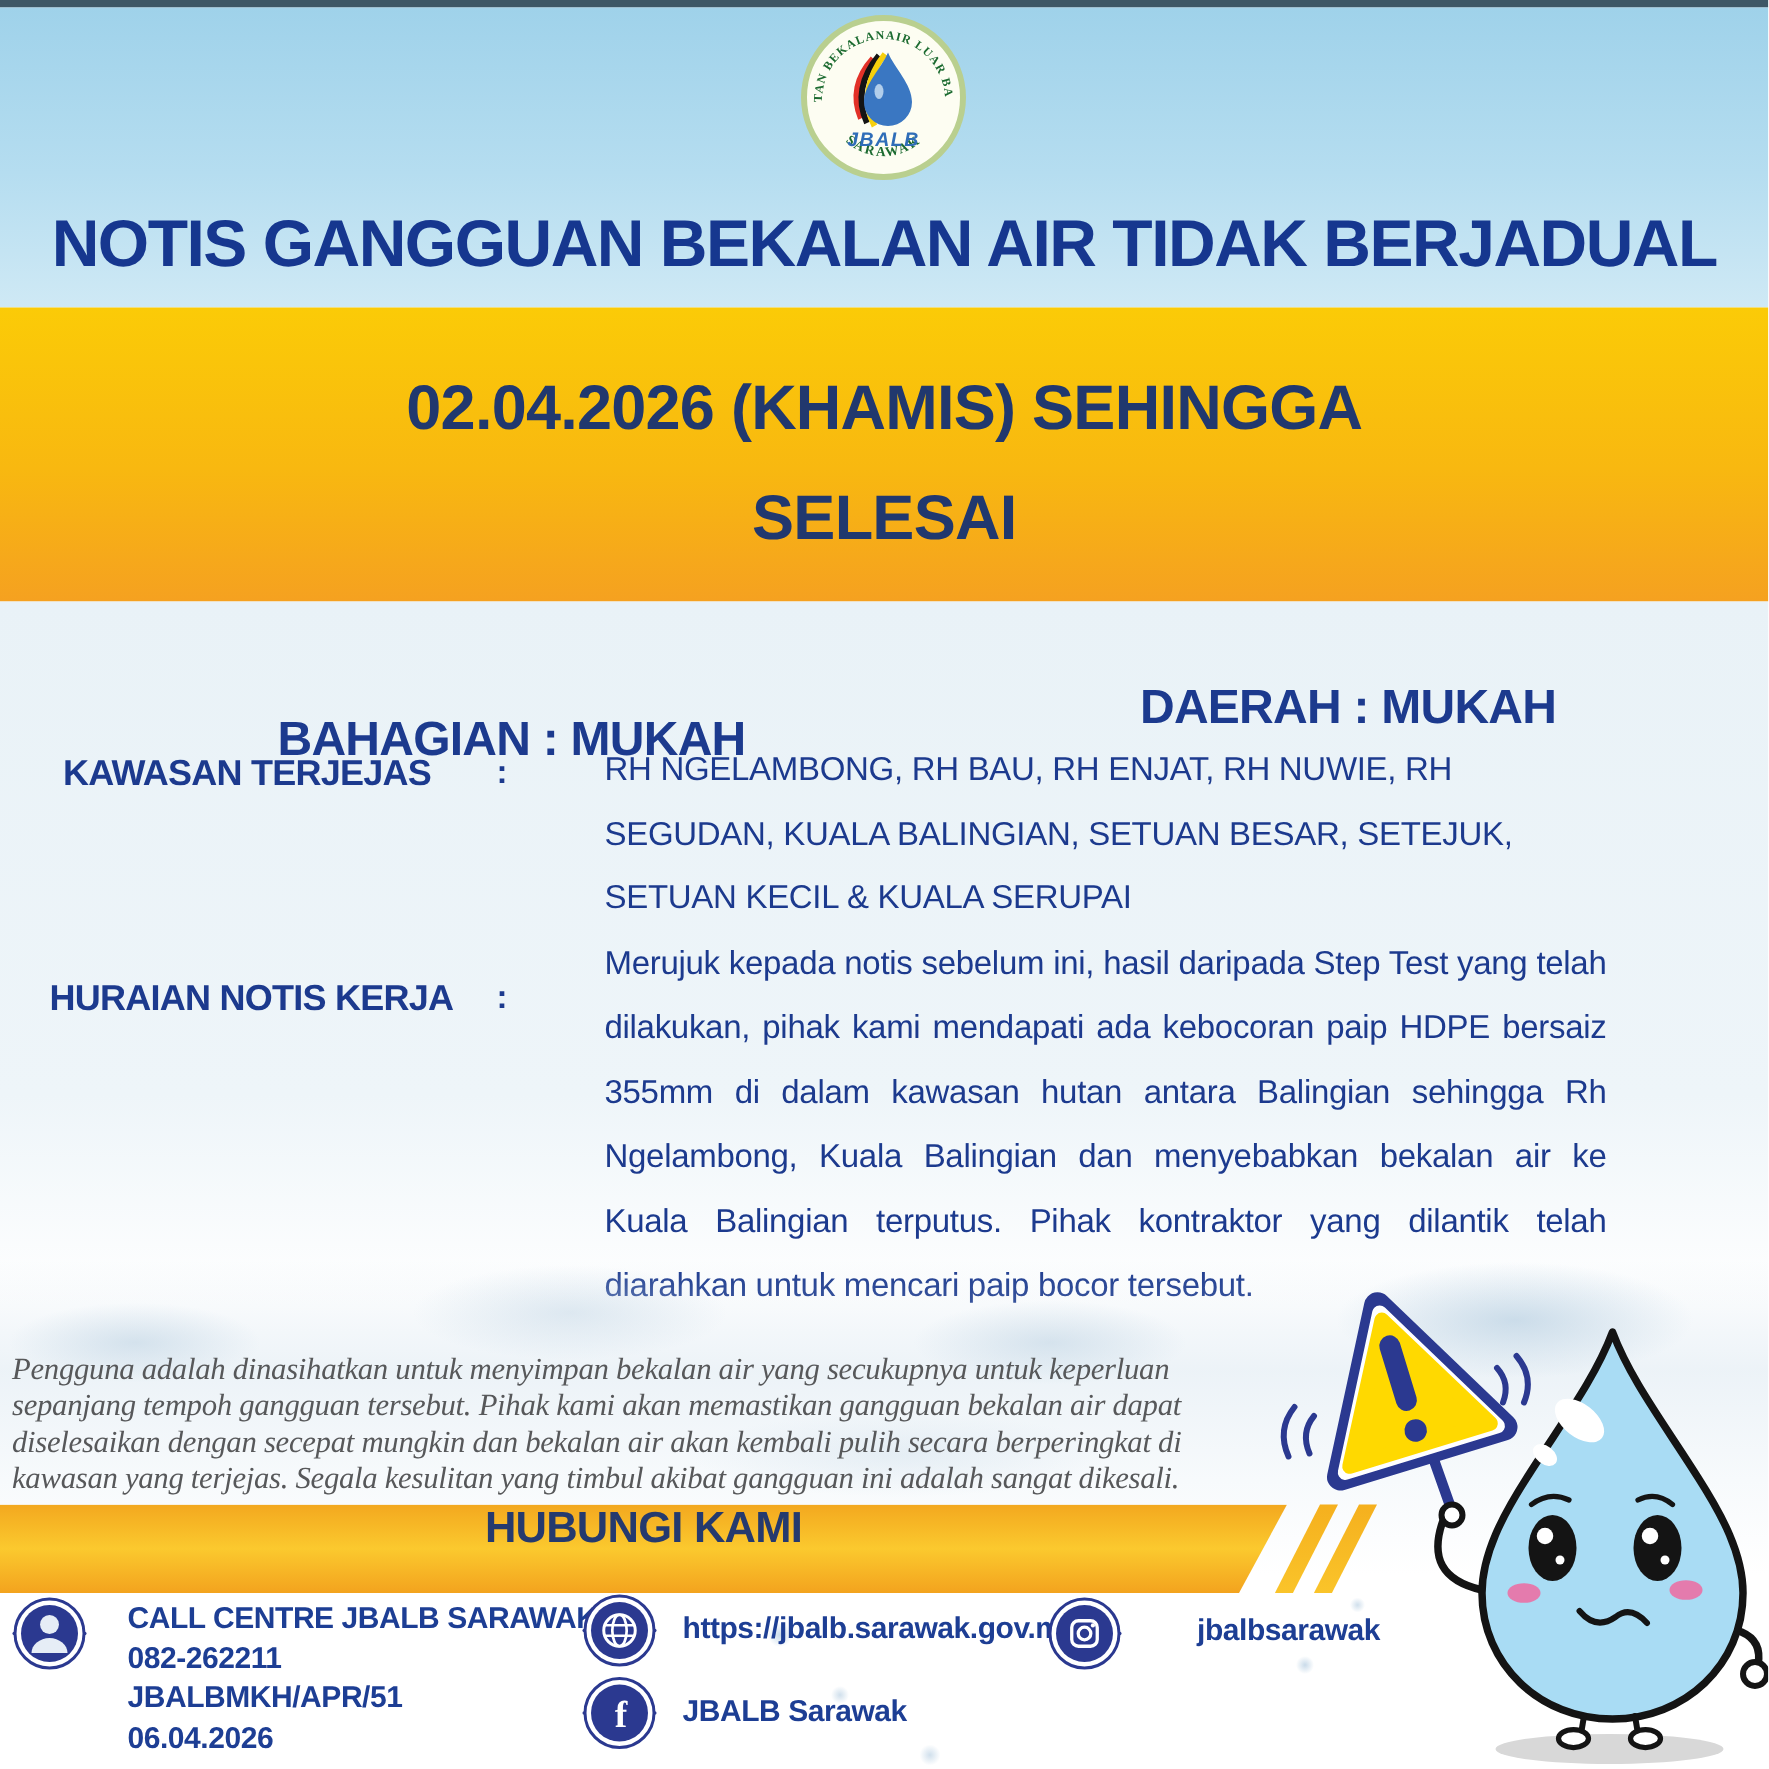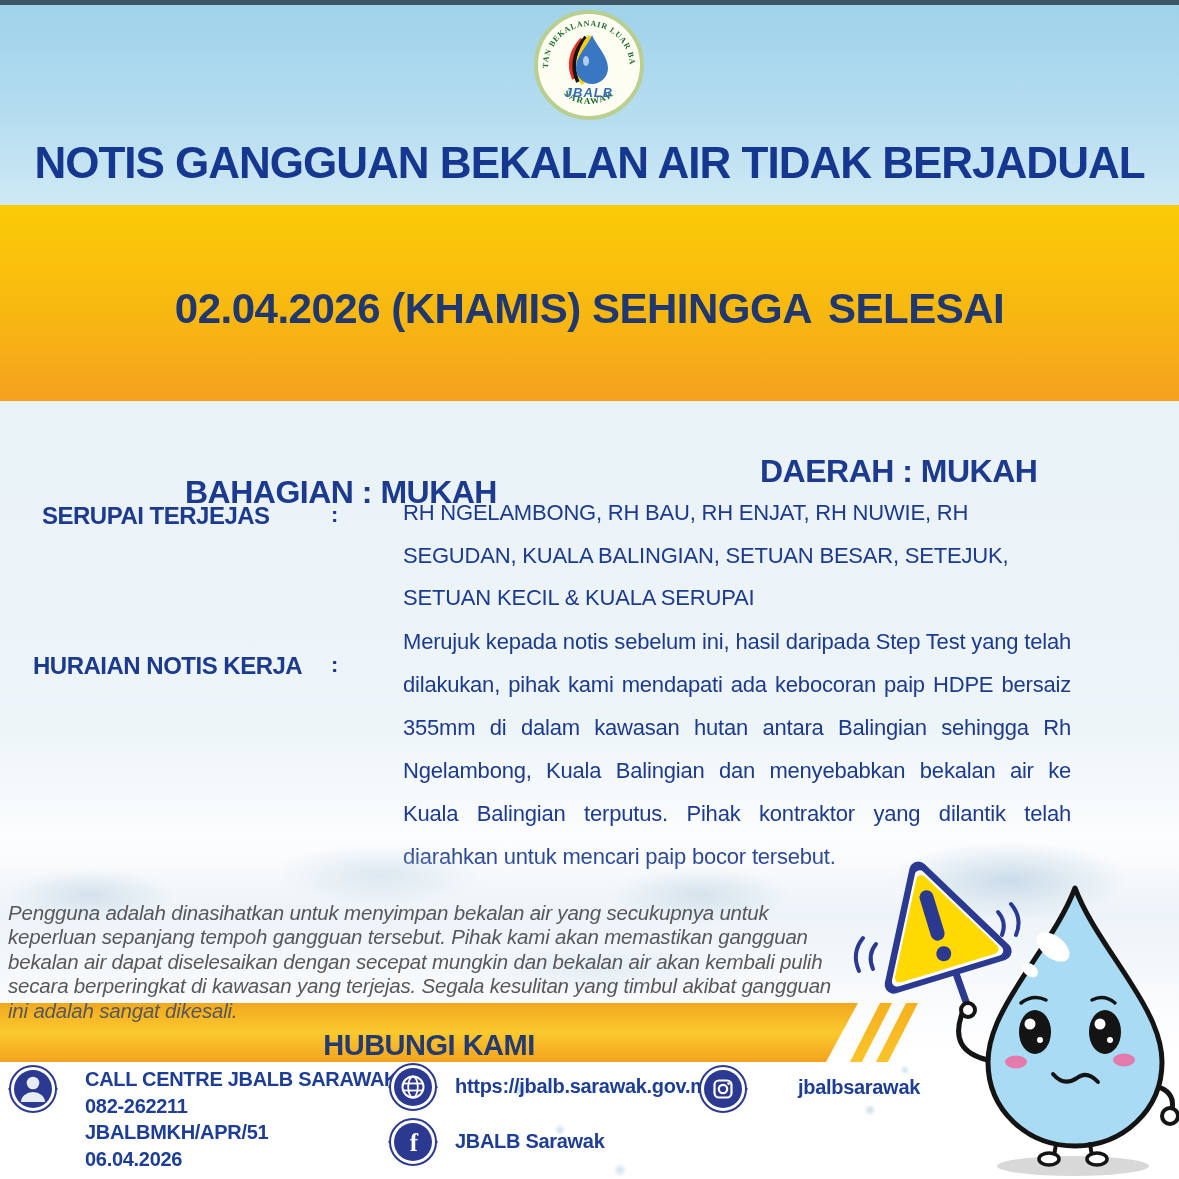--- a/index.html
+++ b/index.html
@@ -14,21 +14,21 @@
   }
   .logo{position:absolute;top:4px;left:533px;width:112px;height:112px;}
   .notice-title{
     position:absolute;top:132px;left:0;width:100%;text-align:center;
     font-size:44px;font-weight:bold;color:#16378f;letter-spacing:-1px;line-height:52px;
     transform:scaleX(1.0);
   }
   .banner{
     position:absolute;top:205px;left:0;width:100%;height:196px;
     background:linear-gradient(180deg,#fbcb07 0%,#f8b810 55%,#f5a120 100%);
-    display:flex;justify-content:center;align-items:center;
+    display:flex;flex-direction:column;justify-content:center;align-items:center;
     padding-top:10px;box-sizing:border-box;gap:16px;
   }
   .banner .line{
     font-size:42px;font-weight:bold;color:#21386e;line-height:57px;letter-spacing:-0.5px;
   }
   .body-bg{
     position:absolute;top:401px;left:0;width:100%;height:470px;
     background:linear-gradient(180deg,#e9f2f7 0%,#eef5f9 70%,#ffffff 100%);
   }
   .region-label{
@@ -49,41 +49,42 @@
   .kawasan-label{left:42px;top:502px;}
   .kawasan-colon{top:502px;}
   .kawasan-value{top:492px;}
   .huraian-label{left:33px;top:652px;}
   .huraian-colon{top:652px;}
   .huraian-value{top:620px;line-height:43px;text-align:justify;}
   .advisory{
     position:absolute;left:8px;top:880px;width:848px;
     font-size:20.5px;font-style:italic;color:#57585a;line-height:24.6px;letter-spacing:-0.2px;
     z-index:3;
+    font-family:Liberation Serif, serif;
   }
   .splash-deco{
     position:absolute;top:840px;left:0;width:1179px;height:339px;pointer-events:none;z-index:1;
     background:
       radial-gradient(ellipse 120px 38px at 90px 55px, rgba(183,206,224,0.50), transparent 70%),
       radial-gradient(ellipse 150px 45px at 380px 35px, rgba(183,206,224,0.40), transparent 70%),
       radial-gradient(ellipse 130px 40px at 700px 55px, rgba(183,206,224,0.48), transparent 70%),
       radial-gradient(ellipse 170px 55px at 1010px 40px, rgba(168,197,219,0.55), transparent 70%),
       radial-gradient(ellipse 200px 40px at 600px 130px, rgba(200,218,232,0.35), transparent 70%),
       radial-gradient(circle 7px at 520px 250px, rgba(188,210,228,0.8), transparent 8px),
       radial-gradient(circle 5px at 560px 290px, rgba(188,210,228,0.7), transparent 6px),
       radial-gradient(circle 6px at 620px 330px, rgba(188,210,228,0.7), transparent 7px),
       radial-gradient(circle 5px at 870px 270px, rgba(188,210,228,0.8), transparent 6px),
       radial-gradient(circle 4px at 905px 230px, rgba(188,210,228,0.7), transparent 5px),
       linear-gradient(180deg, rgba(255,255,255,0) 0%, rgba(208,224,236,0.40) 22%, rgba(236,243,248,0.45) 42%, rgba(255,255,255,0) 62%);
   }
   .contact-bar{
     position:absolute;top:1003px;left:0;width:858px;height:59px;z-index:2;
     background:linear-gradient(180deg,#f3a81f 0%,#fbc92e 50%,#f3a31e 100%);
     clip-path:polygon(0 0,100% 0,calc(100% - 32px) 100%,0 100%);
-    display:flex;align-items:flex-end;justify-content:center;
+    display:flex;align-items:flex-start;justify-content:center;
   }
   .contact-heading{font-size:29px;font-weight:bold;color:#253a6e;letter-spacing:-0.5px;}
   .bar-stripe{
     position:absolute;top:1003px;width:12px;height:59px;z-index:2;
     background:linear-gradient(180deg,#f5b01e,#fac42a);
     transform:skewX(-27deg);transform-origin:0 0;
   }
   .stripe-1{left:880px;}
   .stripe-2{left:906px;}
   .footer{position:absolute;top:1060px;left:0;width:100%;height:119px;z-index:2;}
@@ -134,21 +135,21 @@
   <div class="banner">
     <div class="line">02.04.2026 (KHAMIS) SEHINGGA</div>
     <div class="line">SELESAI</div>
   </div>
 
   <div class="body-bg"></div>
 
   <div class="region-label bahagian">BAHAGIAN : MUKAH</div>
   <div class="region-label daerah">DAERAH : MUKAH</div>
 
-  <div class="field-label kawasan-label">SERUPAI TERJEJAS</div>
+  <div class="field-label kawasan-label">KAWASAN TERJEJAS</div>
   <div class="field-colon kawasan-colon">:</div>
   <div class="field-value kawasan-value">RH NGELAMBONG, RH BAU, RH ENJAT, RH NUWIE, RH SEGUDAN, KUALA BALINGIAN, SETUAN BESAR, SETEJUK, SETUAN KECIL &amp; KUALA SERUPAI</div>
 
   <div class="field-label huraian-label">HURAIAN NOTIS KERJA</div>
   <div class="field-colon huraian-colon">:</div>
   <div class="field-value huraian-value">Merujuk kepada notis sebelum ini, hasil daripada Step Test yang telah dilakukan, pihak kami mendapati ada kebocoran paip HDPE bersaiz 355mm di dalam kawasan hutan antara Balingian sehingga Rh Ngelambong, Kuala Balingian dan menyebabkan bekalan air ke Kuala Balingian terputus. Pihak kontraktor yang dilantik telah diarahkan untuk mencari paip bocor tersebut.</div>
 
   <div class="splash-deco"></div>
 
   <p class="advisory">Pengguna adalah dinasihatkan untuk menyimpan bekalan air yang secukupnya untuk keperluan sepanjang tempoh gangguan tersebut. Pihak kami akan memastikan gangguan bekalan air dapat diselesaikan dengan secepat mungkin dan bekalan air akan kembali pulih secara berperingkat di kawasan yang terjejas. Segala kesulitan yang timbul akibat gangguan ini adalah sangat dikesali.</p>

